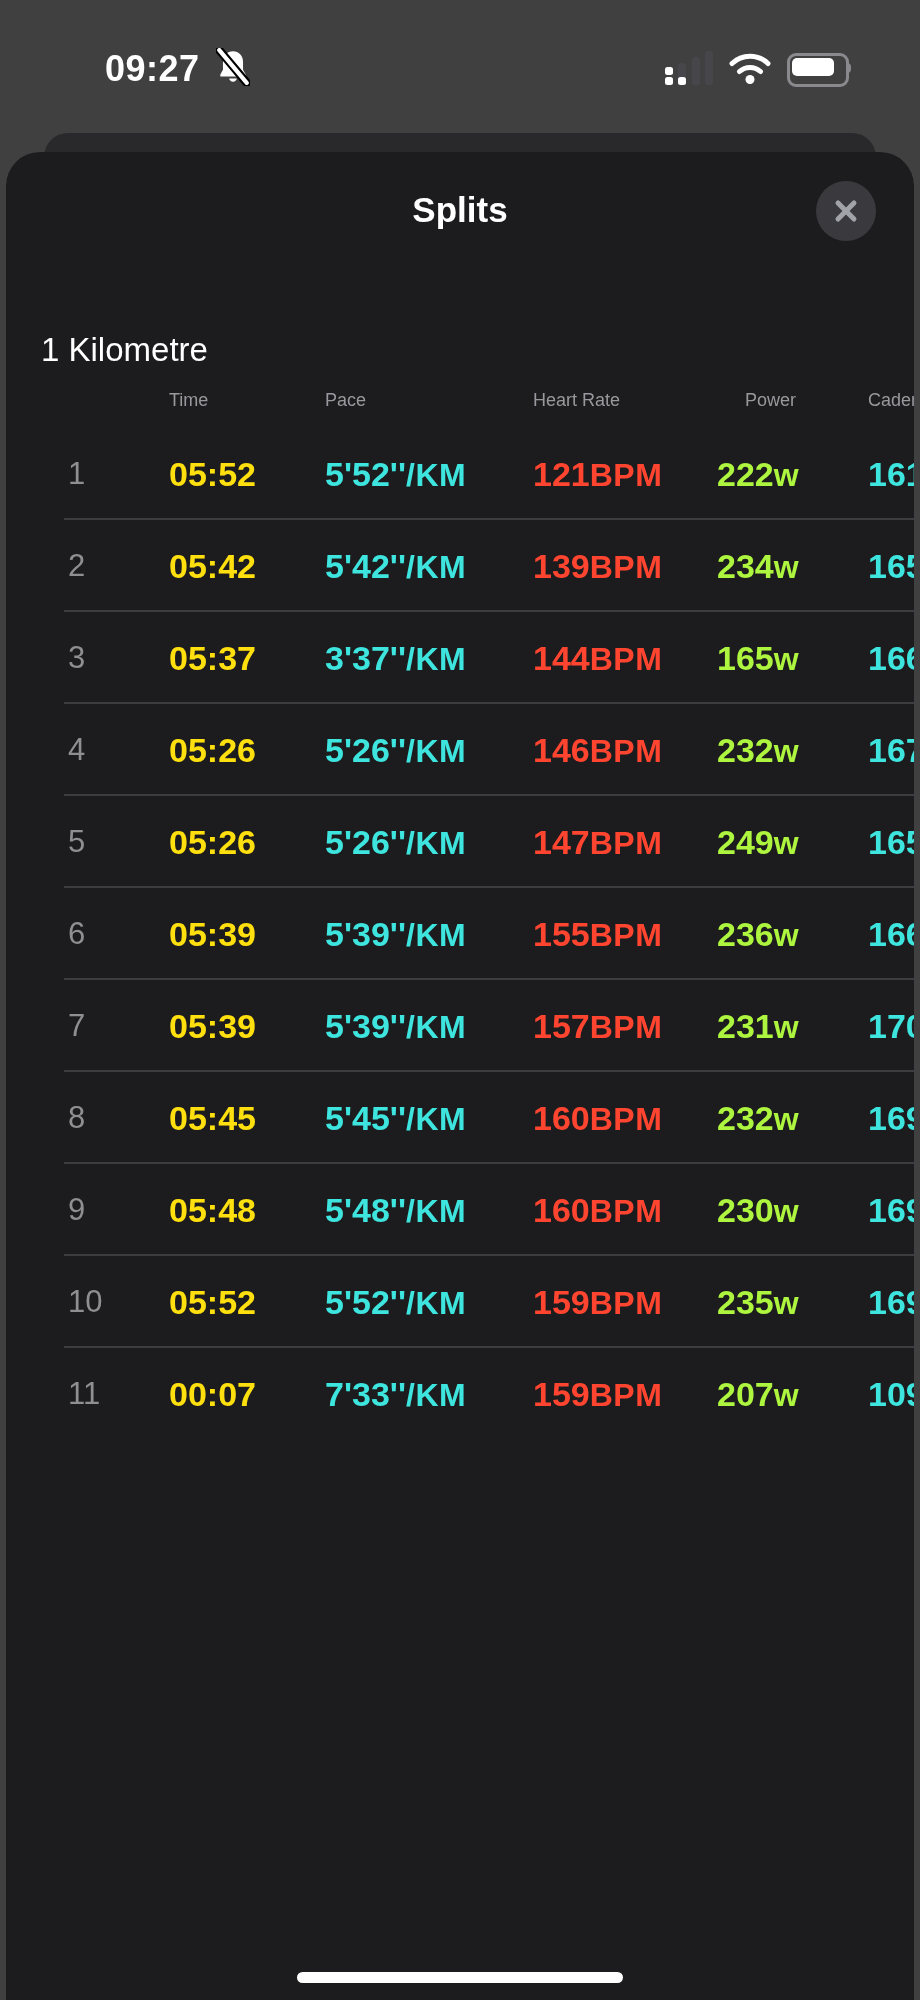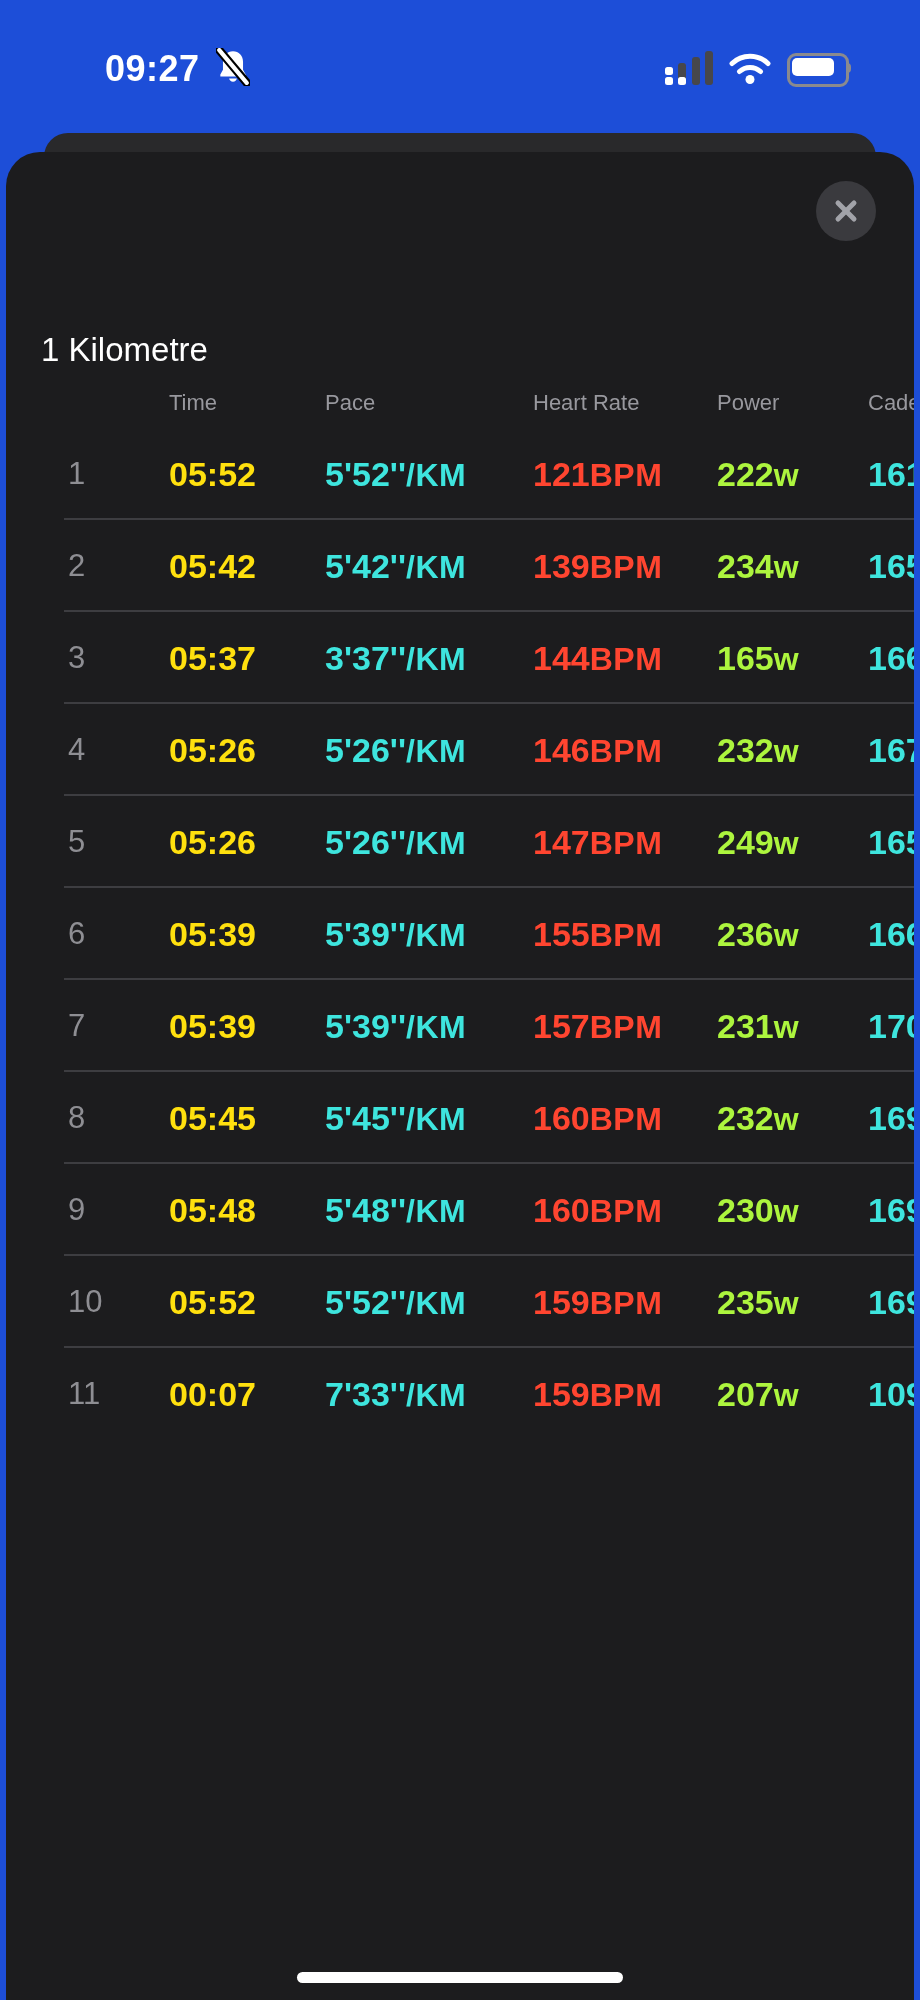--- a/index.html
+++ b/index.html
@@ -1,50 +1,50 @@
 <!DOCTYPE html>
 <html style="--time: #FFE00E; --pace: #3EE5DE; --heart-rate: #FF4530; --power: #ADF53E; --cadence: #3EE5DE; --header-text: #98989E; --index-text: #8E8E93; --sheet-bg: #1C1C1E; --back-card-bg: #29292B; --separator: #3D3D41;"><head>
 <meta charset="utf-8">
 <style>
   html,body{margin:0;padding:0;background:#000;}
   #screen{
     position:relative;width:920px;height:2000px;overflow:hidden;
-    background:#1d4ed8;font-family:"Liberation Sans","DejaVu Sans",sans-serif;
+    background:#404040;font-family:"Liberation Sans","DejaVu Sans",sans-serif;
     -webkit-font-smoothing:antialiased;
   }
   
   .status-bar{position:absolute;top:0;left:0;right:0;height:110px;z-index:30;}
   .status-time{position:absolute;left:105px;top:48px;font-size:36px;font-weight:700;color:#fff;letter-spacing:.5px;}
   .bell{position:absolute;left:216px;top:48px;}
   .sb-right{position:absolute;right:66px;top:48px;display:flex;align-items:center;gap:14px;height:40px;}
   .battery{position:relative;width:67px;height:32px;}
   .battery .shell{position:absolute;left:0;top:1px;width:56px;height:28px;border:3px solid #8a8a8e;border-radius:9px;}
   .battery .fill{position:absolute;left:5px;top:6px;height:18px;border-radius:5px;background:#fff;}
   .battery .nub{position:absolute;right:3px;top:11px;width:5px;height:10px;border-radius:0 4px 4px 0;background:#8a8a8e;}
   
   .back-card{position:absolute;top:133px;left:44px;right:44px;height:60px;border-radius:24px;background:var(--back-card-bg,#29292b);z-index:5;}
   .sheet{position:absolute;top:152px;left:6px;right:6px;bottom:0;border-radius:34px 34px 0 0;background:var(--sheet-bg,#1c1c1e);z-index:10;overflow:hidden;}
   .sheet-title{position:absolute;top:38px;left:0;right:0;text-align:center;font-size:35px;font-weight:700;color:#fff;}
   .close-btn{position:absolute;top:29px;right:38px;width:60px;height:60px;border-radius:50%;background:#3a3a3e;border:none;display:flex;align-items:center;justify-content:center;cursor:pointer;padding:0;}
   
   .section-title{position:absolute;left:35px;top:179px;font-size:33px;font-weight:400;color:#fff;}
-  .col-headers{position:absolute;left:0;right:0;top:238px;height:32px;color:var(--header-text,#98989e);font-size:22px;font-weight:400;}
+  .col-headers{position:absolute;left:0;right:0;top:238px;height:32px;color:var(--header-text,#98989e);font-size:18px;font-weight:400;}
   .col-headers span{position:absolute;top:0;white-space:nowrap;}
   .rows{position:absolute;left:0;right:0;top:276px;}
   .row{position:relative;height:92px;}
   .row:not(:last-child)::after{content:"";position:absolute;left:58px;right:0;bottom:0;height:2px;background:var(--separator,#3d3d41);}
   .cell{position:absolute;top:50%;transform:translateY(-50%);font-size:34px;font-weight:700;white-space:nowrap;}
   .unit{font-size:32px;font-weight:700;letter-spacing:.5px;}
   .c-idx {left:62px;font-weight:400;font-size:31px;color:var(--index-text,#8e8e93);}
   .c-time{left:163px;color:var(--time,#ffe00e);}
   .c-pace{left:319px;color:var(--pace,#3ee5de);}
   .c-hr  {left:527px;color:var(--heart-rate,#ff4530);}
   .c-pow {left:711px;color:var(--power,#adf53e);}
   .c-cad {left:862px;color:var(--cadence,#3ee5de);}
-  .h-time{left:163px;} .h-pace{left:319px;} .h-hr{left:527px;} .h-pow{left:711px;} .h-cad{left:862px;}
+  .h-time{left:163px;} .h-pace{left:319px;} .h-hr{left:527px;} .h-pow{left:739px;} .h-cad{left:862px;}
   
   .home-indicator{position:absolute;left:297px;bottom:17px;width:326px;height:11px;border-radius:6px;background:#fff;z-index:40;cursor:grab;}
 </style>
 </head>
 <body>
 
 <div id="screen">
 
   <div class="status-bar">
     <div class="status-time">09:27</div>
@@ -74,20 +74,21 @@
         <div class="shell"></div>
         <div class="fill" style="width: 42px;"></div>
         <div class="nub"></div>
       </div>
     </div>
   </div>
 
   <div class="back-card"></div>
 
   <div class="sheet">
+    <div class="sheet-title">Splits</div>
     <button class="close-btn">
       <svg width="30" height="30" viewBox="0 0 30 30">
         <line x1="7" y1="7" x2="23" y2="23" stroke="#a2a3a9" stroke-width="5" stroke-linecap="round"></line>
         <line x1="23" y1="7" x2="7" y2="23" stroke="#a2a3a9" stroke-width="5" stroke-linecap="round"></line>
       </svg>
     </button>
 
     <div class="section-title">1 Kilometre</div>
 
     <div class="col-headers">

